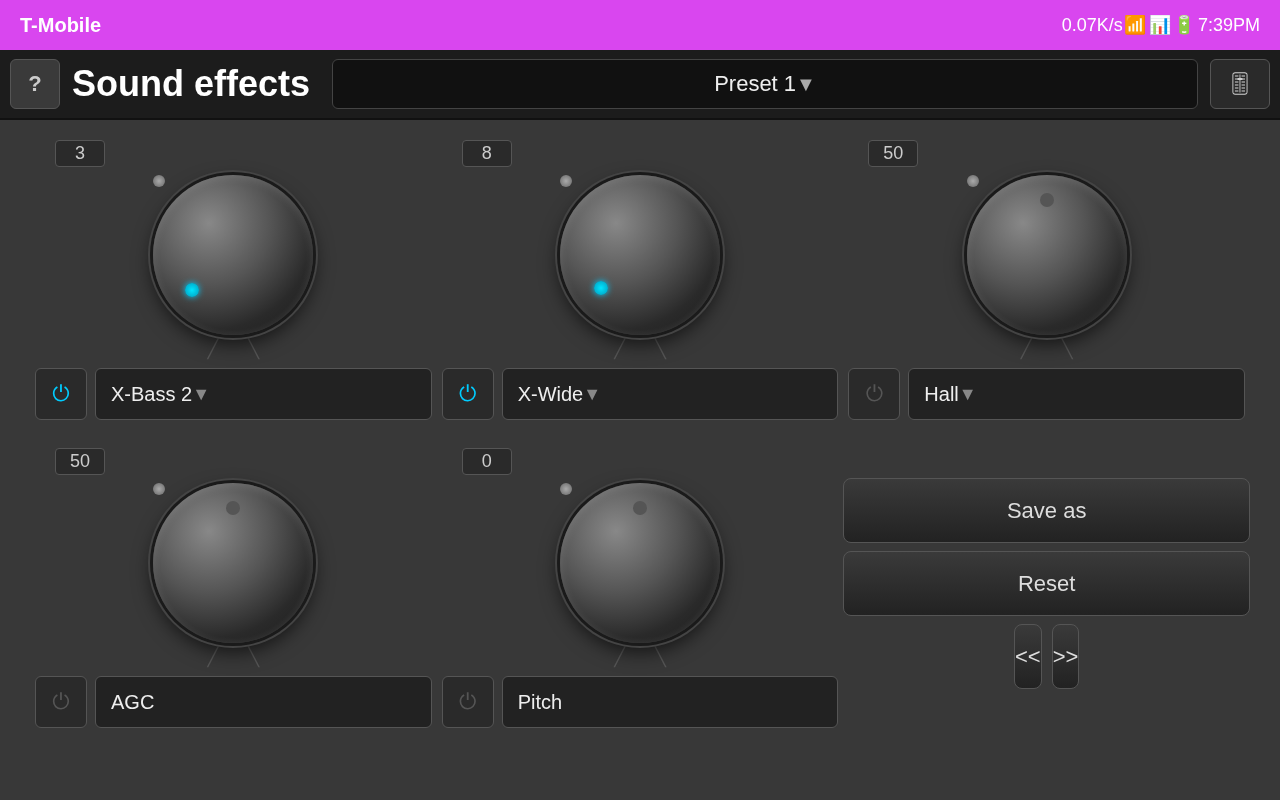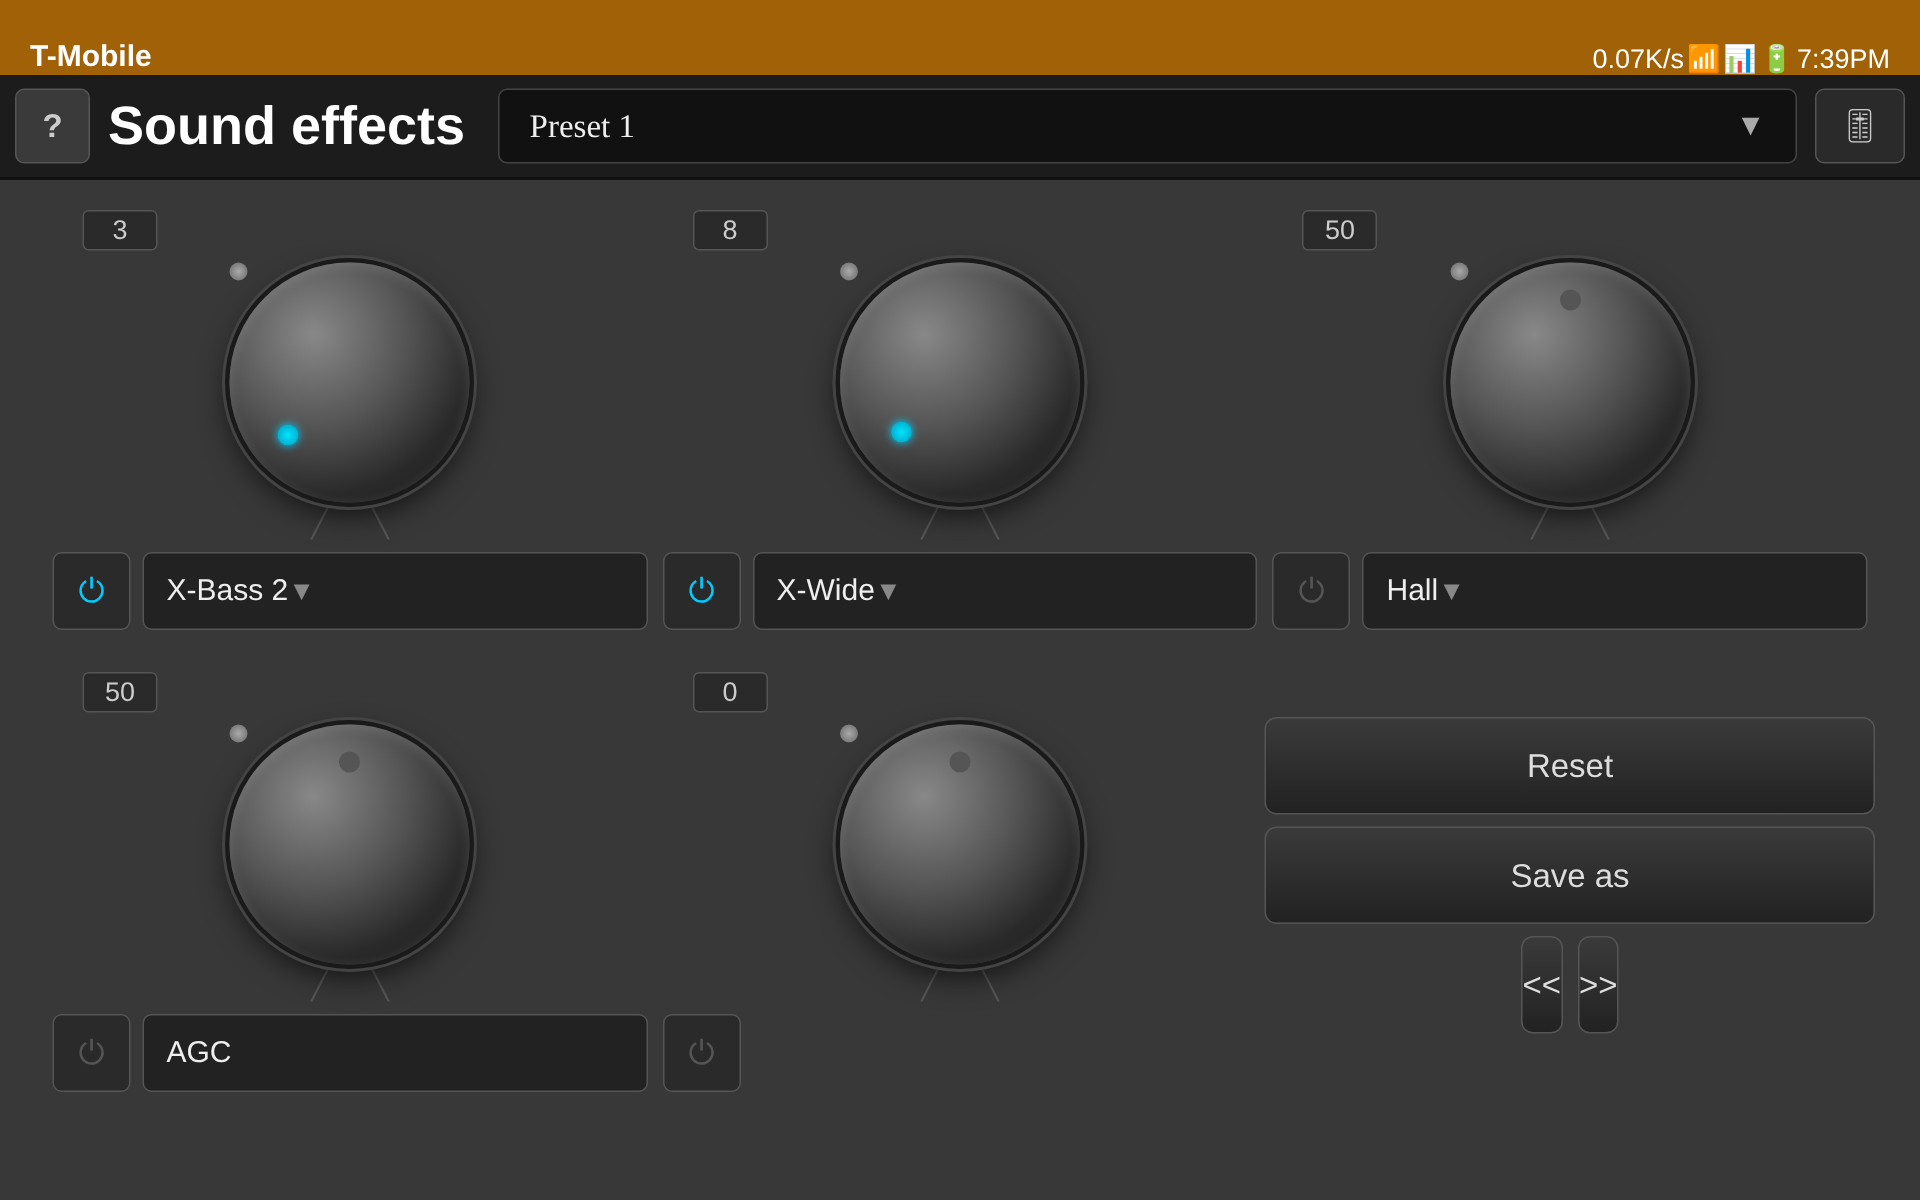--- a/index.html
+++ b/index.html
@@ -10,23 +10,23 @@
       background: #2a2a2a;
       font-family: 'Arial', sans-serif;
       overflow: hidden;
       color: #fff;
     }
 
     
     .status-bar {
       width: 100%;
       height: 50px;
-      background: #a16207;
-      display: flex;
-      align-items: flex-end;
+      background: #d946ef;
+      display: flex;
+      align-items: center;
       justify-content: space-between;
       padding: 0 20px;
       font-size: 20px;
       color: #fff;
     }
     .status-left { font-weight: bold; }
     .status-right { display: flex; align-items: center; gap: 2px; font-size: 18px; }
 
     
     .header-bar {
@@ -60,24 +60,23 @@
       margin-right: 10px;
     }
     .preset-dropdown {
       flex: 1;
       height: 50px;
       background: #111;
       border: 1px solid #444;
       border-radius: 6px;
       display: flex;
       align-items: center;
-      justify-content: space-between;
+      justify-content: center;
       padding: 18px 20px;
       cursor: pointer;
-      font-family: Liberation Serif, serif;
     }
     .preset-dropdown span { font-size: 22px; color: #eee; }
     .preset-dropdown .arrow { font-size: 20px; color: #aaa; }
     .eq-btn {
       width: 60px;
       height: 50px;
       background: #2a2a2a;
       border: 1px solid #555;
       border-radius: 6px;
       display: flex;
@@ -432,29 +431,32 @@
         </div>
       </div>
       <div class="knob-bottom-deco">
         <span>╱</span>
         <span>╲</span>
       </div>
       <div class="control-row">
         <div class="power-btn inactive">
           <span>⏻</span>
         </div>
+        <div class="effect-dropdown">
+          <span>Pitch</span>
+        </div>
       </div>
     </div>
 
     <div class="knob-section right-panel">
       <div class="action-btn">
+        <span>Save as</span>
+      </div>
+      <div class="action-btn">
         <span>Reset</span>
-      </div>
-      <div class="action-btn">
-        <span>Save as</span>
       </div>
       <div class="nav-row">
         <div class="nav-btn">
           <span>&lt;&lt;</span>
         </div>
         <div class="nav-btn">
           <span>&gt;&gt;</span>
         </div>
       </div>
     </div>

